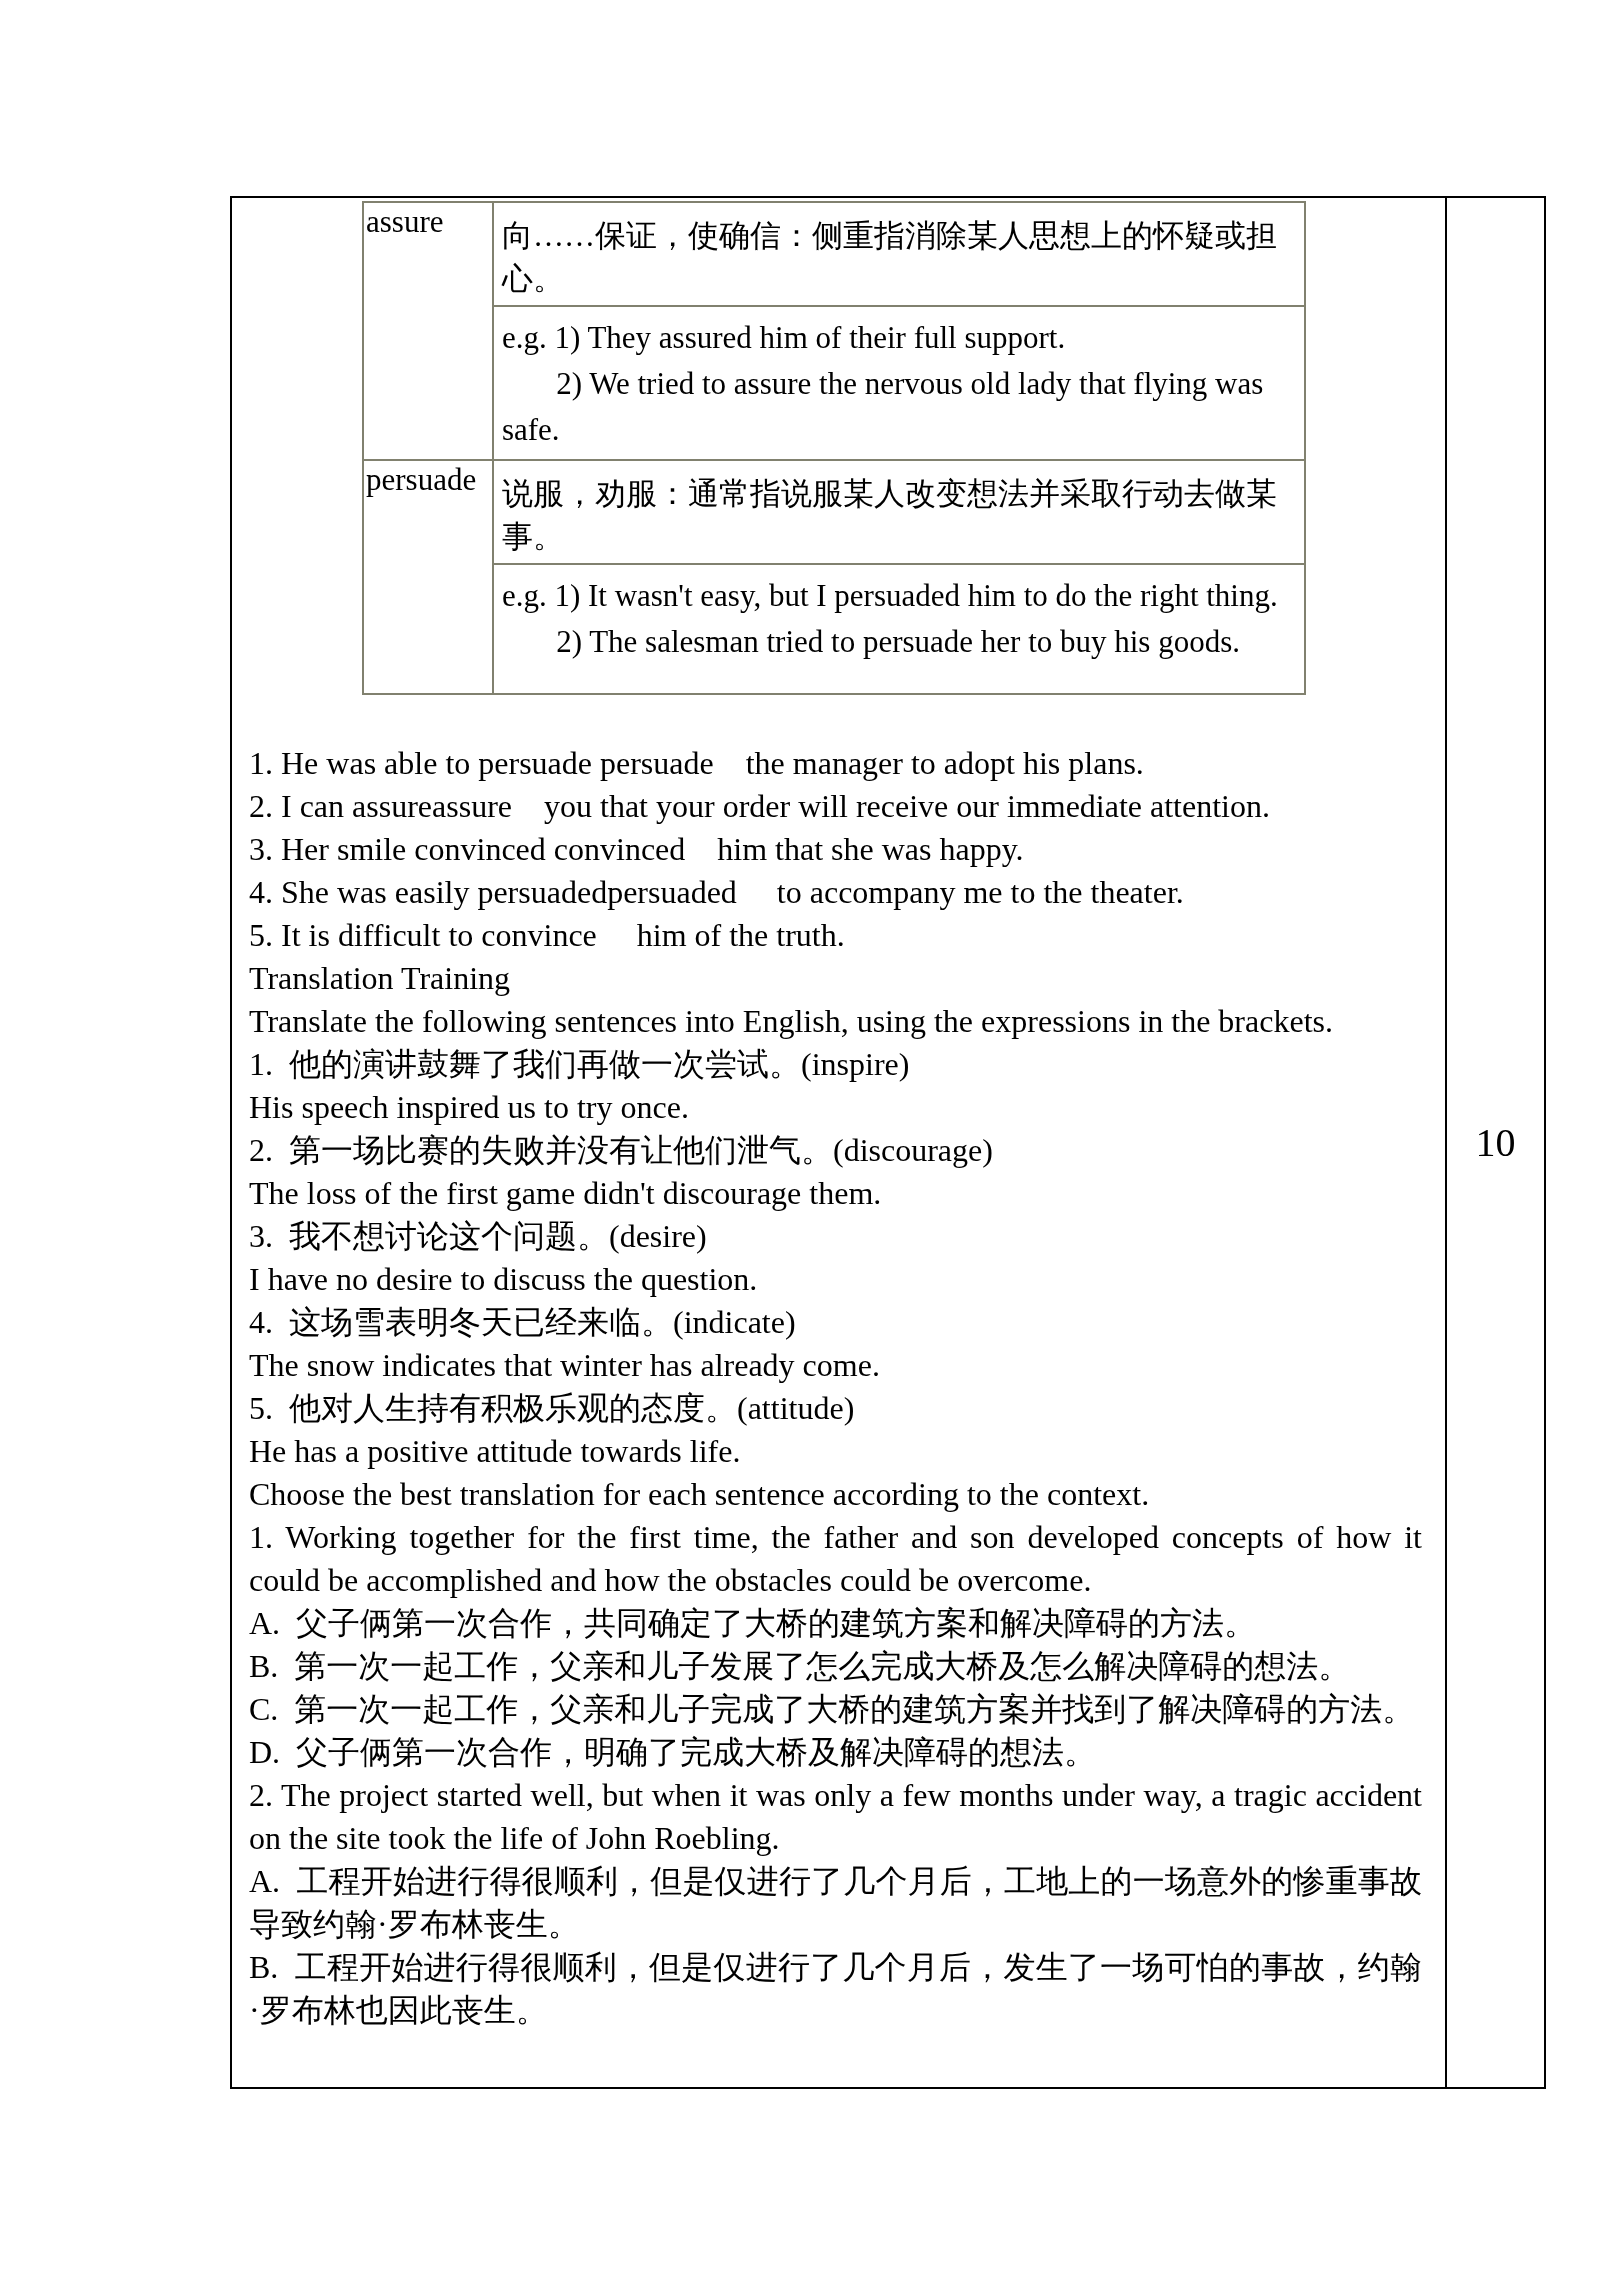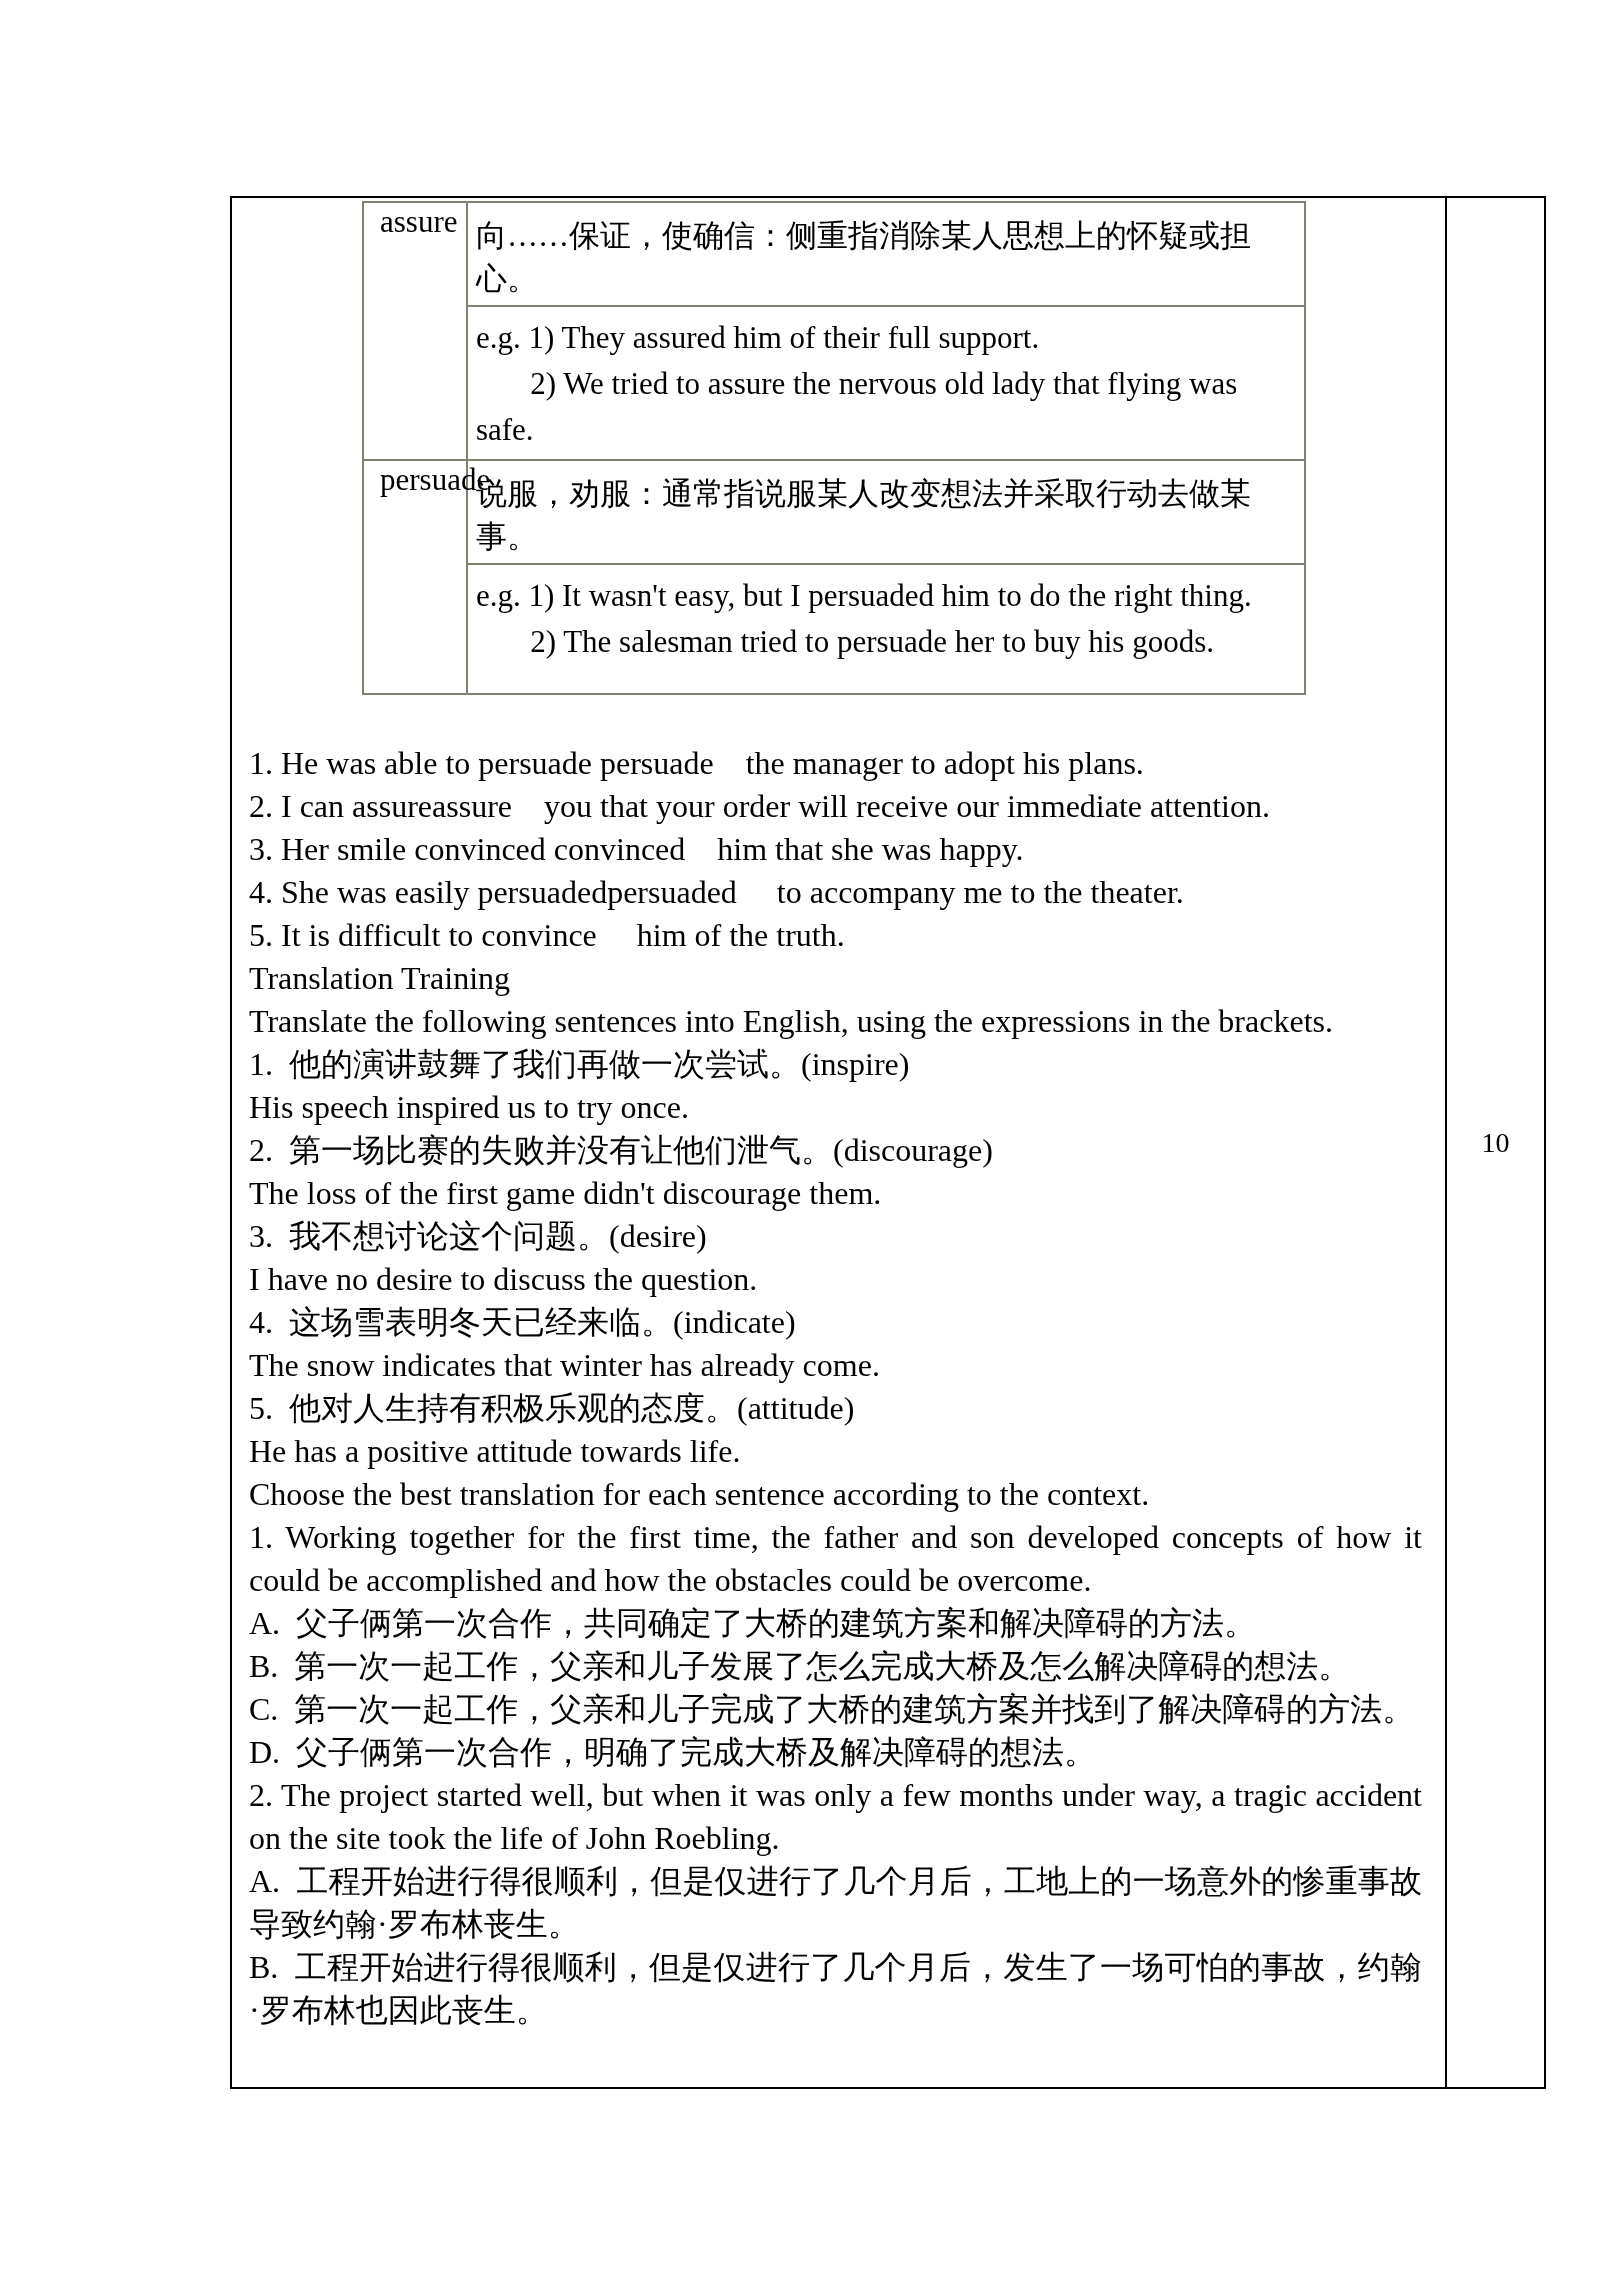--- a/index.html
+++ b/index.html
@@ -29,40 +29,40 @@
     box-sizing: border-box;
     padding: 0 23px 0 17px;
     overflow: hidden;
   }
   .score-cell {
     width: 97px;
     flex: 0 0 97px;
     display: flex;
     align-items: center;
     justify-content: center;
-    font-size: 28px;
+    font-size: 40px;
   }
   table.vocab {
     border-collapse: collapse;
     table-layout: fixed;
     margin-left: 113px;
     margin-top: 3.3px;
     width: 944px;
   }
   table.vocab td {
     border: 2px solid #81816f;
     box-sizing: border-box;
     font-size: 31px;
     vertical-align: top;
     background: #ffffff;
   }
   td.vocab-word {
-    width: 104px;
+    width: 130px;
     vertical-align: middle;
-    padding: 0 16px;
+    padding: 0 2px;
     line-height: 37px;
   }
   td.vocab-def {
     height: 90px;
     padding: 10.5px 6.5px 5.2px 7.9px;
     line-height: 43px;
     white-space: pre-wrap;
   }
   td.vocab-ex {
     height: 130px;

